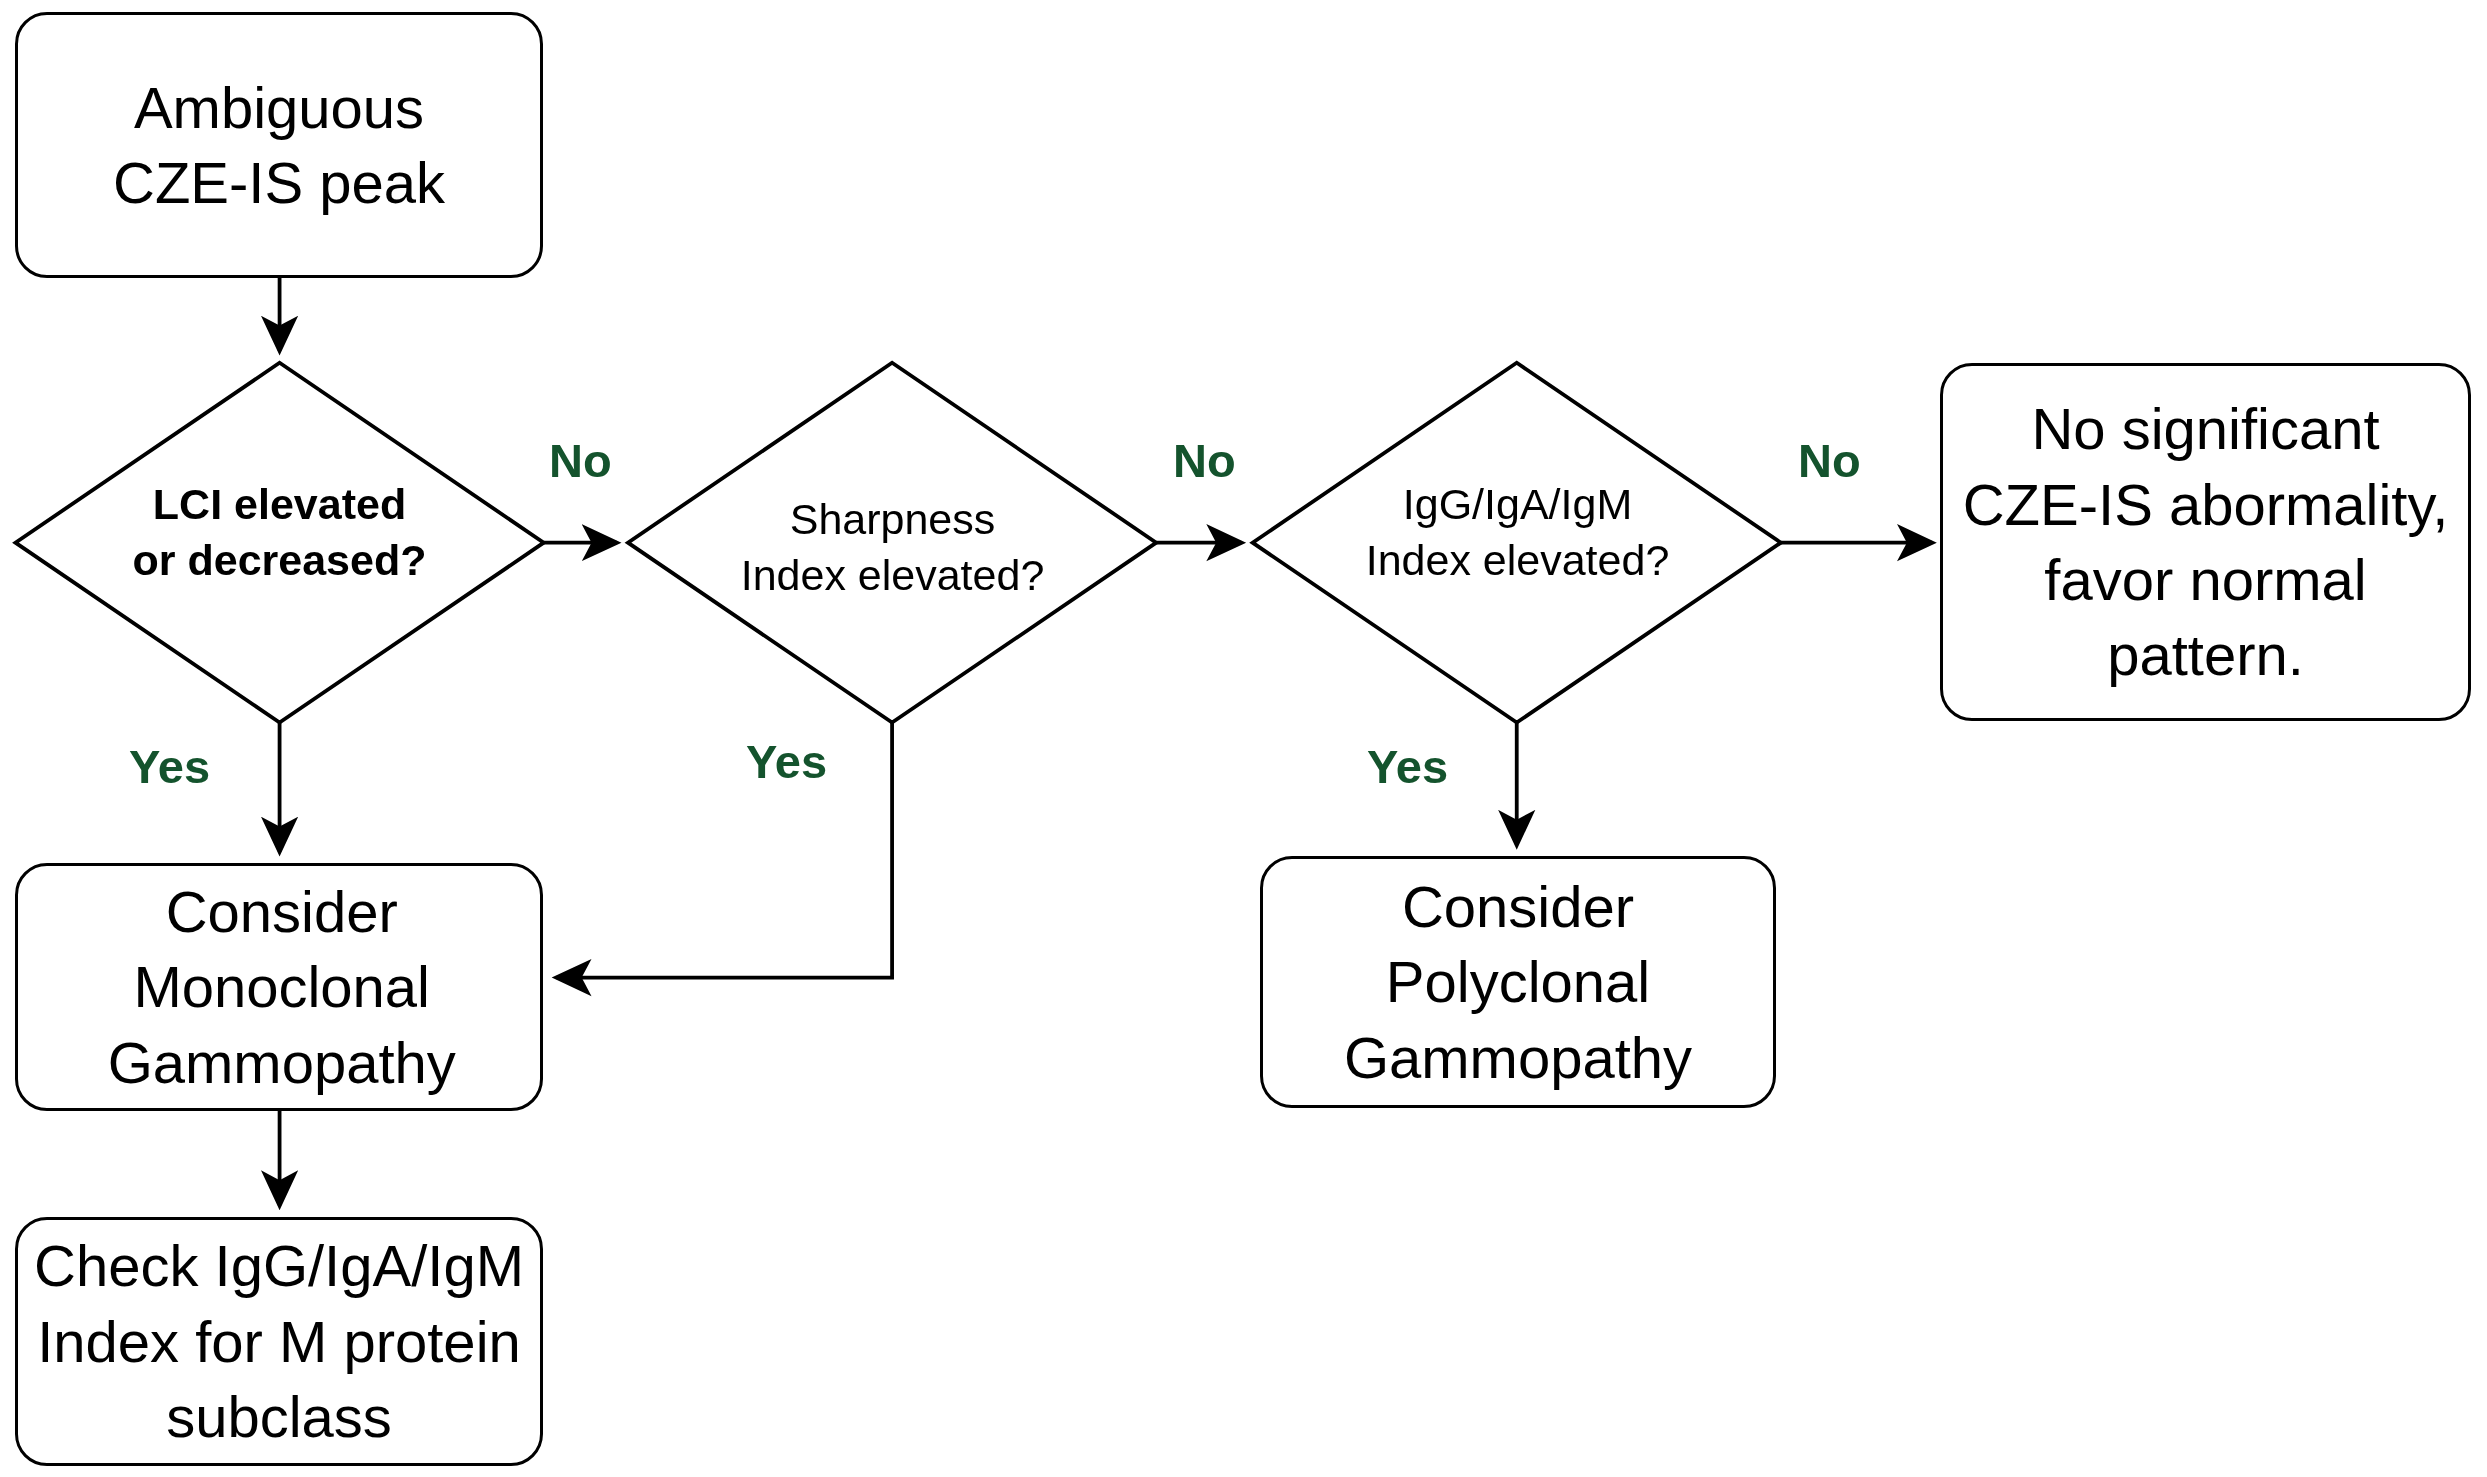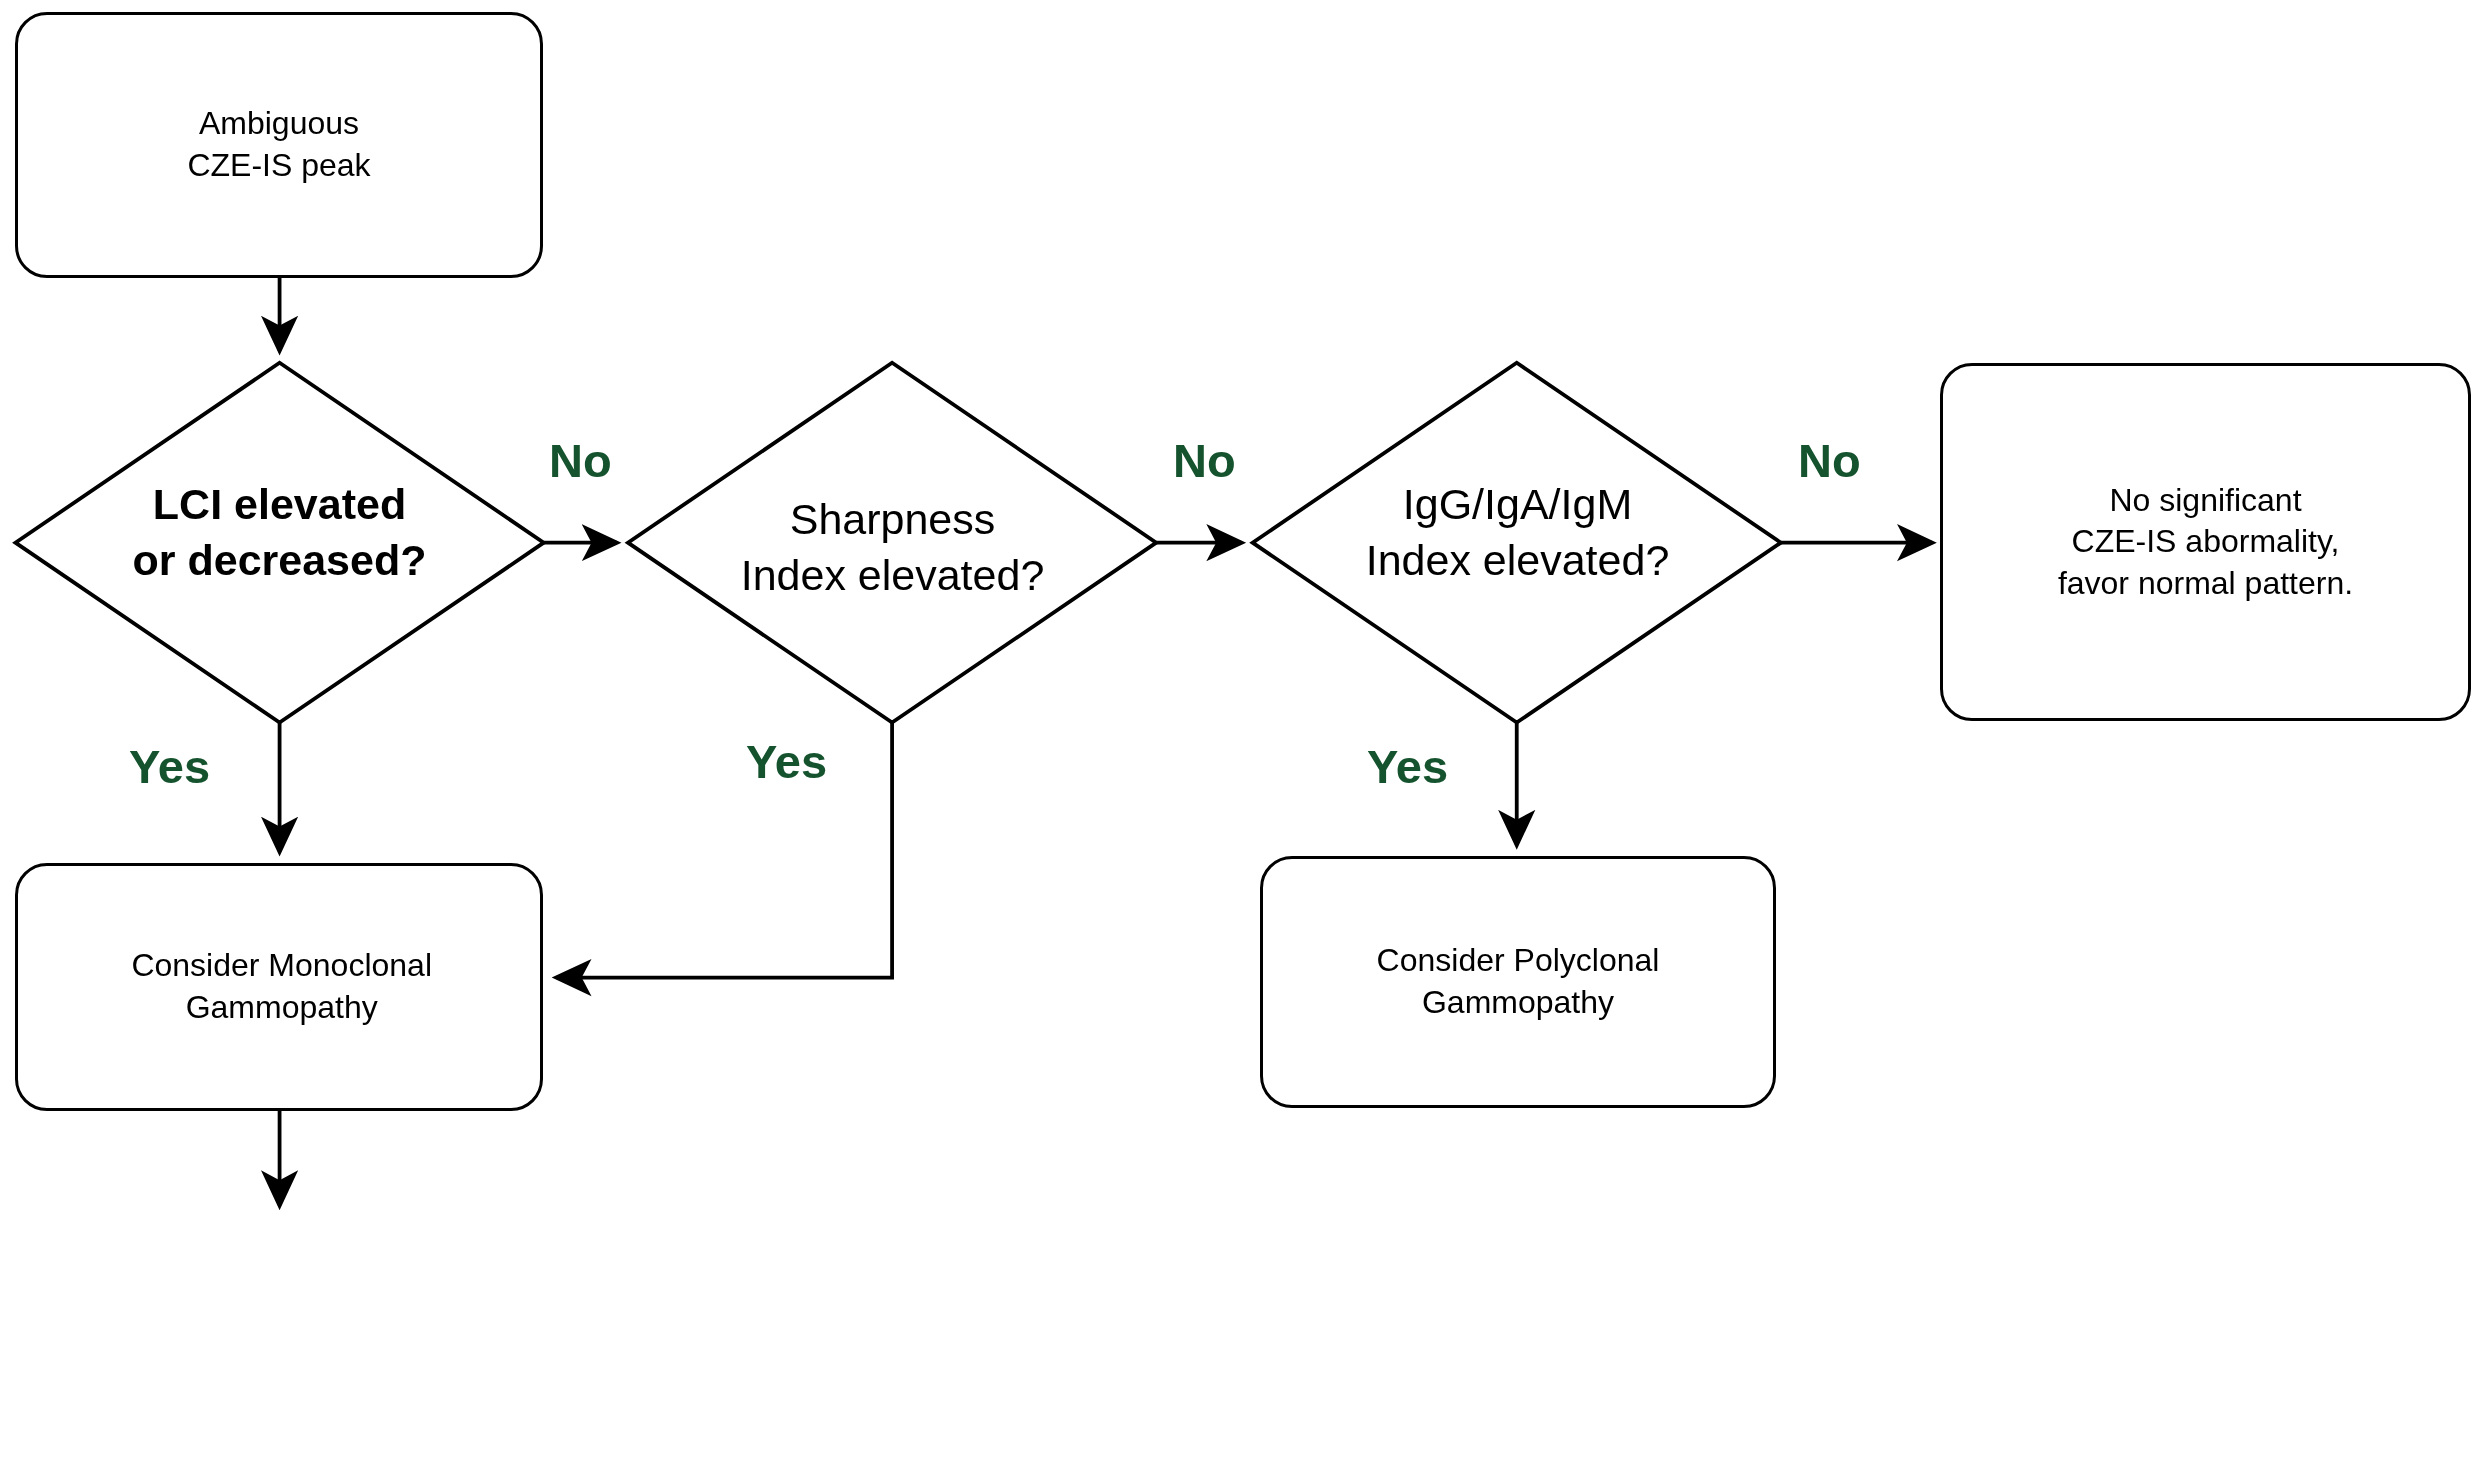--- a/index.html
+++ b/index.html
@@ -18,21 +18,21 @@
     align-items:center;
     justify-content:center;
     text-align:center;
     color:#000000;
     box-sizing:border-box;
   }
   .box{
     border:3.8px solid #000000;
     border-radius:32px;
     background:#ffffff;
-    font-size:32px;
+    font-size:58px;
     line-height:1.30;
     padding:0 10.6px;
   }
   .edge-label{
     position:absolute;
     color:#14532d;
     font-size:47px;
     font-weight:bold;
     line-height:1;
     white-space:nowrap;
@@ -105,20 +105,23 @@
   <div class="node box" style="left:1940px;top:363px;width:531px;height:358px;white-space:pre-line;">No significant
 CZE-IS abormality,
 favor normal pattern.</div>
 
   <div class="node box" style="left:15px;top:863px;width:528px;height:248px;white-space:pre-line;padding-left:16px;">Consider Monoclonal
 Gammopathy</div>
 
   <div class="node box" style="left:1260px;top:856px;width:516px;height:252px;white-space:pre-line;">Consider Polyclonal
 Gammopathy</div>
 
+  <div class="node box" style="left:15px;top:1217px;width:528px;height:249px;white-space:pre-line;">Check IgG/IgA/IgM
+Index for M protein
+subclass</div>
 
   <div class="edge-label" style="left:549px;top:437px;">No</div>
 
   <div class="edge-label" style="left:129px;top:743px;">Yes</div>
 
   <div class="edge-label" style="left:1173px;top:437px;">No</div>
 
   <div class="edge-label" style="left:746px;top:738px;">Yes</div>
 
   <div class="edge-label" style="left:1798px;top:437px;">No</div>

